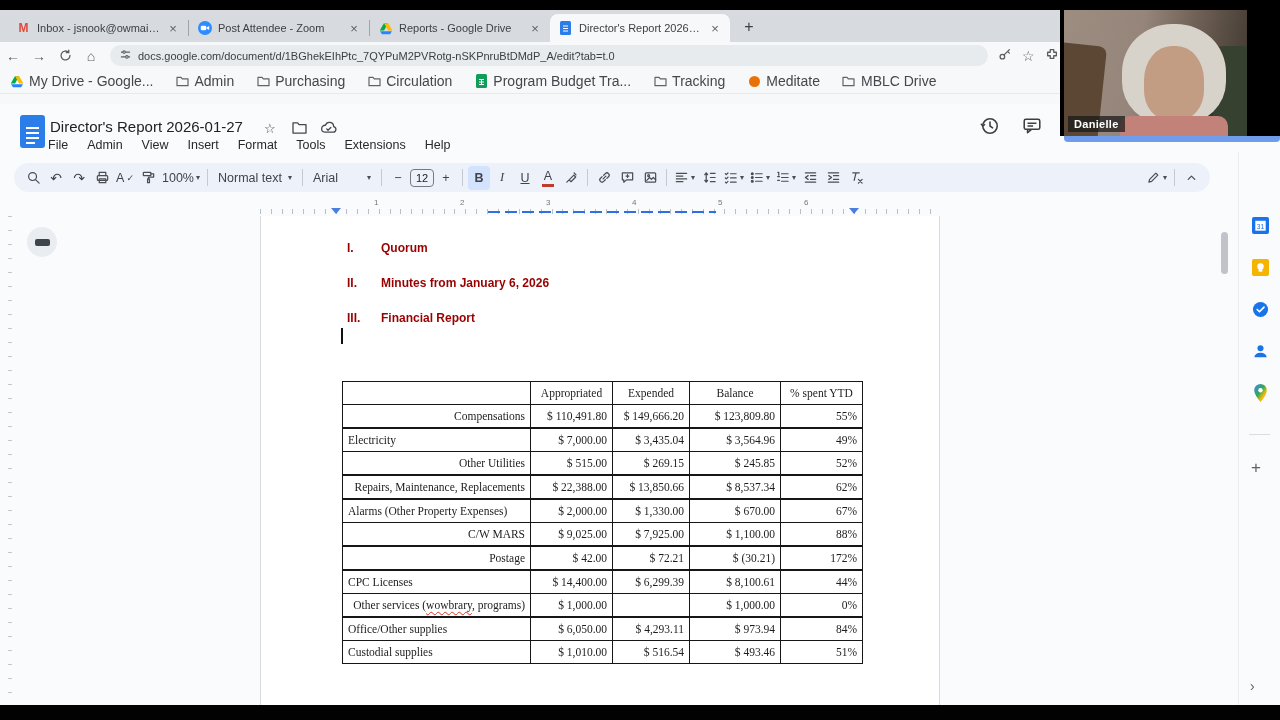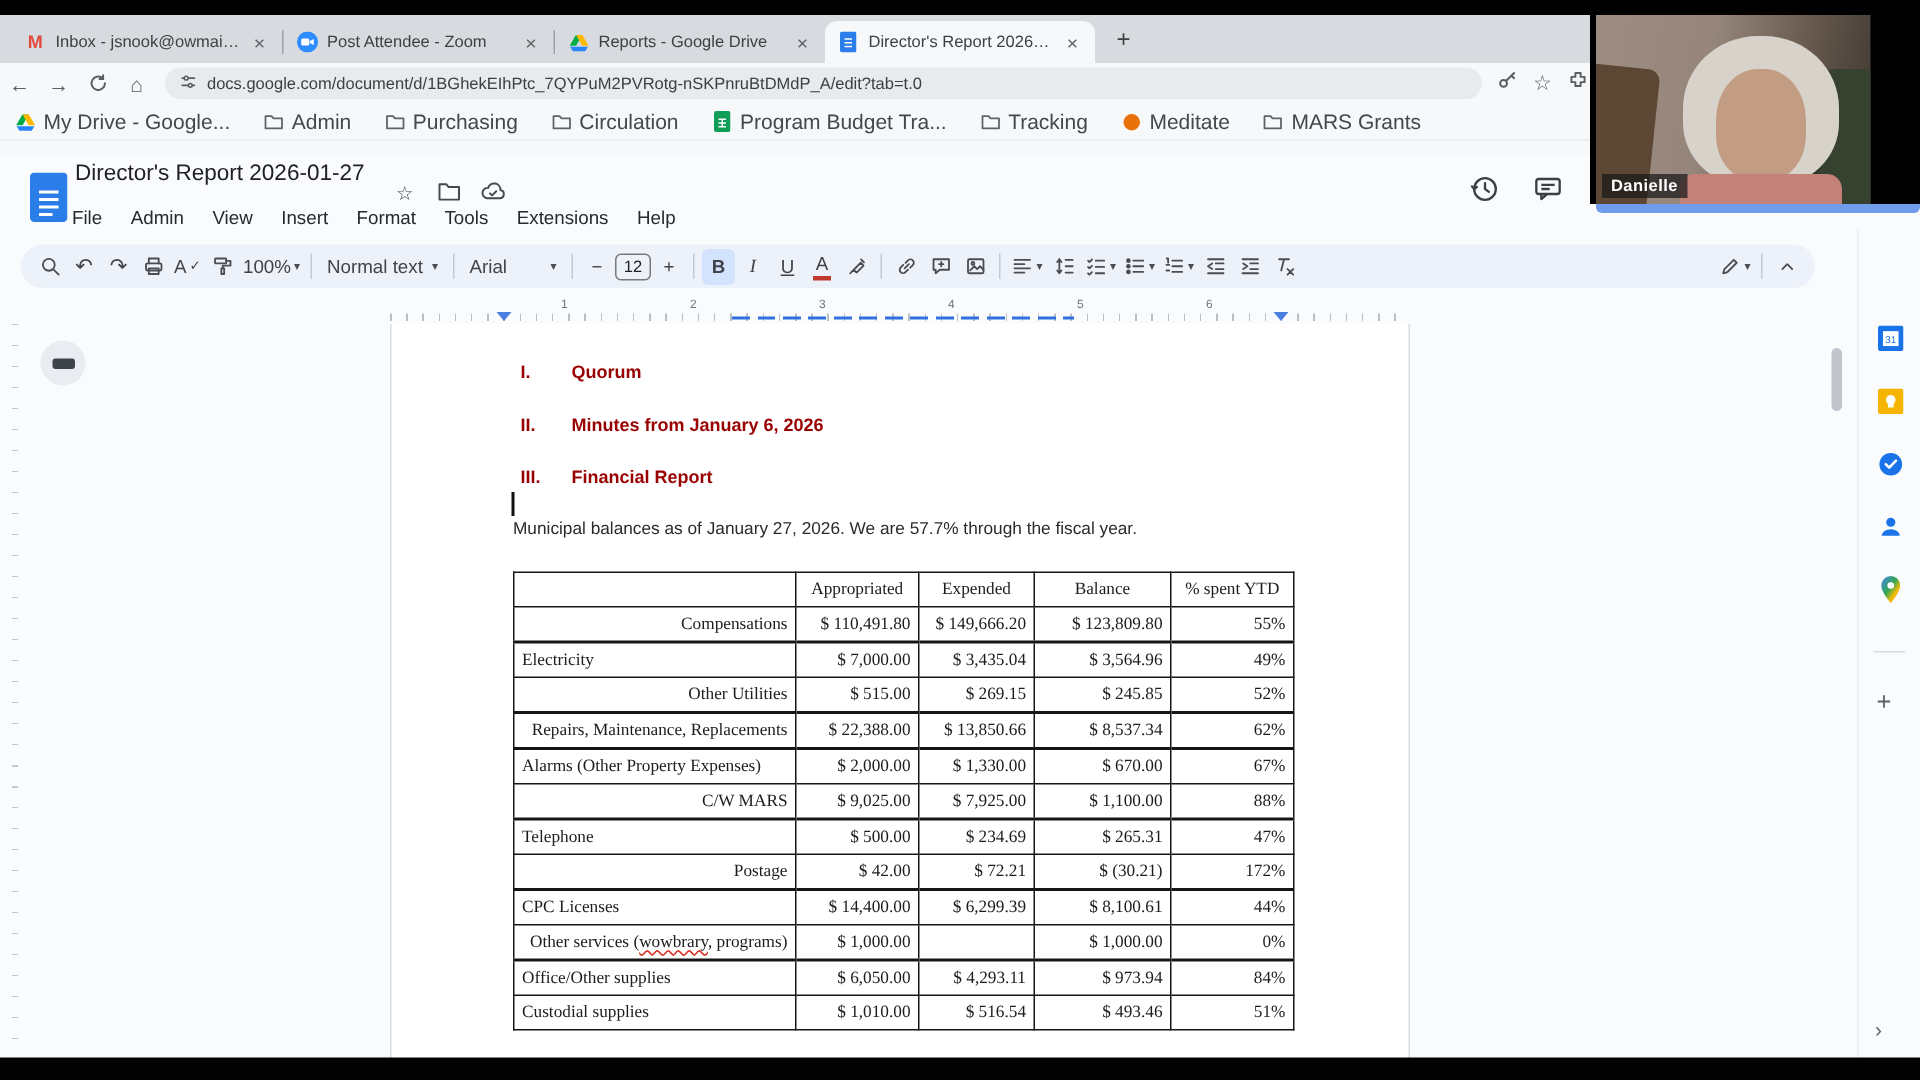--- a/index.html
+++ b/index.html
@@ -34,21 +34,21 @@
   #url-right { display:flex; align-items:center; margin-left:10px; gap:10px; color:#5a5e63; }
 
   #bookmarksrow { left:0; top:59px; width:1280px; height:25px; background:#f7f8fa; display:flex; align-items:center;
     gap:22px; padding-left:10px; border-bottom:1px solid #e7e9ec; }
   .bm { display:flex; align-items:center; gap:5px; color:#44474b; font-size:14px; white-space:nowrap; }
   .bm .fav { width:14px; height:14px; }
 
   
   #app { left:0; top:94px; width:1280px; height:612px; background:#f9fbfd; }
   #docs-logo { left:20px; top:11px; }
-  #doc-title { left:50px; top:3px; font-size:15px; color:#202124; }
+  #doc-title { left:50px; top:14px; font-size:15px; color:#202124; }
   .title-ic { top:17px; color:#45484d; font-size:13px; }
   #menurow { left:48px; top:34px; display:flex; gap:19px; font-size:12.5px; color:#27292c; }
   .hdr-ic { top:12px; color:#3c4043; }
 
   #toolbar { left:14px; top:59px; width:1196px; height:29px; background:#edf2fa; border-radius:15px;
     display:flex; align-items:center; padding:0 8px; gap:1px; color:#40434a; }
   .tbi { min-width:22px; height:24px; display:inline-flex; align-items:center; justify-content:center;
     font-size:12.5px; border-radius:4px; gap:2px; padding:0 2px; }
   .tbi svg { width:15px; height:15px; stroke:#4a4d52; stroke-width:1.3; fill:none; stroke-linecap:round; stroke-linejoin:round; }
   .tb-sep { width:1px; height:17px; background:#c4cad4; margin:0 4px; flex:none; }
@@ -260,21 +260,21 @@
             <span class="fav-dot"></span>
           </span>
           <span>Meditate</span>
         </span>
         <span class="bm">
           <span class="fav">
             <svg width="13" height="11" viewBox="0 0 14 12" stroke="#5f6368" stroke-width="1.3" fill="none" stroke-linejoin="round">
               <path d="M1 1.5h4.4L6.8 3.2H13v7.3H1z"></path>
             </svg>
           </span>
-          <span>MARS Grants</span>
+          <span>MBLC Drive</span>
         </span>
       </div>
 
     <div class="abs" id="app">
 
       <span class="abs" id="docs-logo">
         <svg width="25" height="33" viewBox="0 0 25 33">
             <rect width="25" height="33" rx="3" fill="#2b7de9"></rect>
             <path stroke="#fff" stroke-width="2" d="M6 13h13M6 18h13M6 23h13M6 28h9"></path>
           </svg>
@@ -487,21 +487,20 @@
         </div>
         <div class="doc-h" style="top:60px;">
           <span class="hnum">II.</span>
           <span class="htxt">Minutes from January 6, 2026</span>
         </div>
         <div class="doc-h" style="top:95px;">
           <span class="hnum">III.</span>
           <span class="htxt">Financial Report</span>
         </div>
         <div id="doc-cursor" style="top:112px;"></div>
-        <div id="doc-para">Municipal balances as of January 27, 2026. We are 57.7% through the fiscal year.</div>
         <table id="fin-table">
           <colgroup>
               <col style="width:188px;">
               <col style="width:82px;">
               <col style="width:77px;">
               <col style="width:91px;">
               <col style="width:82px;">
             </colgroup>
           <thead>
               <tr id="fin-head">
@@ -548,27 +547,20 @@
                 <td class="num">$ 670.00</td>
                 <td class="num">67%</td>
               </tr>
               <tr class="grp">
                 <td class="lbl">C/W MARS</td>
                 <td class="num">$ 9,025.00</td>
                 <td class="num">$ 7,925.00</td>
                 <td class="num">$ 1,100.00</td>
                 <td class="num">88%</td>
               </tr>
-              <tr>
-                <td class="lbl">Telephone</td>
-                <td class="num">$ 500.00</td>
-                <td class="num">$ 234.69</td>
-                <td class="num">$ 265.31</td>
-                <td class="num">47%</td>
-              </tr>
               <tr class="grp">
                 <td class="lbl">Postage</td>
                 <td class="num">$ 42.00</td>
                 <td class="num">$ 72.21</td>
                 <td class="num">$ (30.21)</td>
                 <td class="num">172%</td>
               </tr>
               <tr>
                 <td class="lbl">CPC Licenses</td>
                 <td class="num">$ 14,400.00</td>

